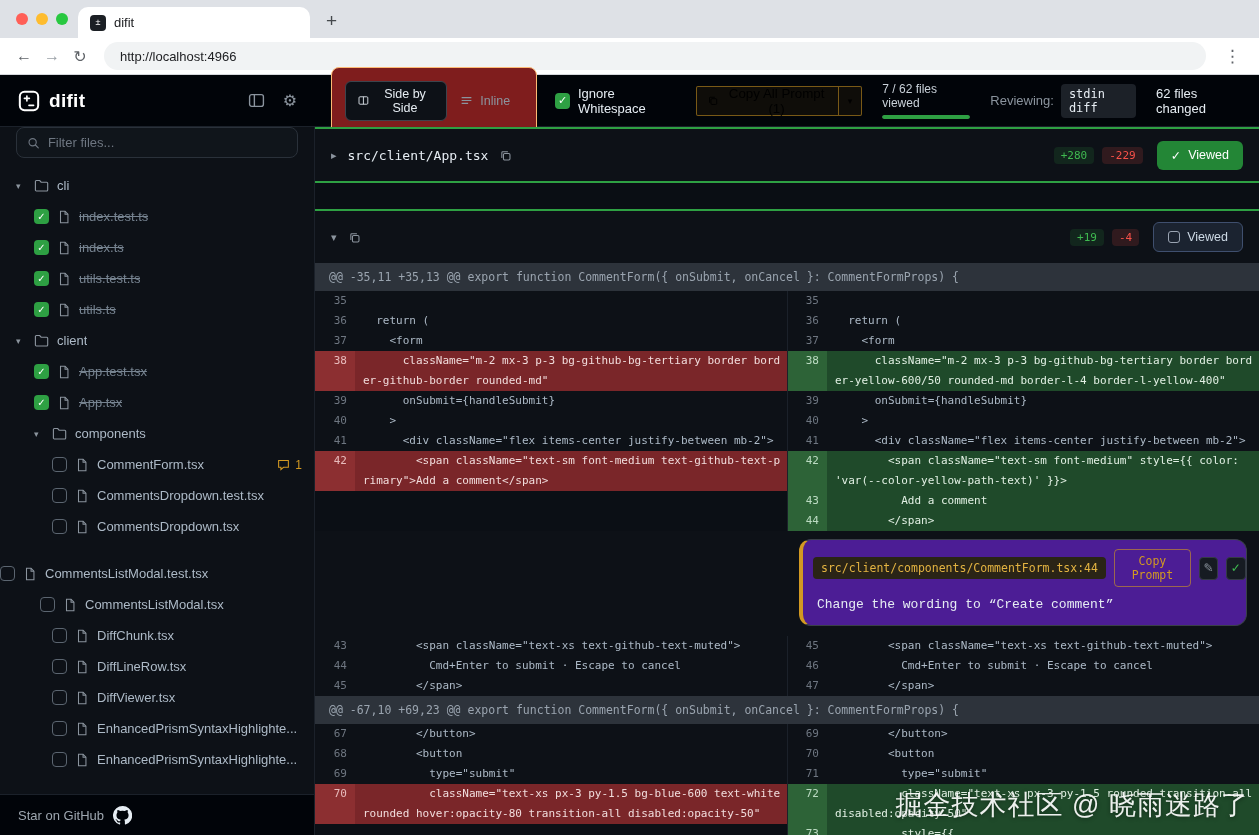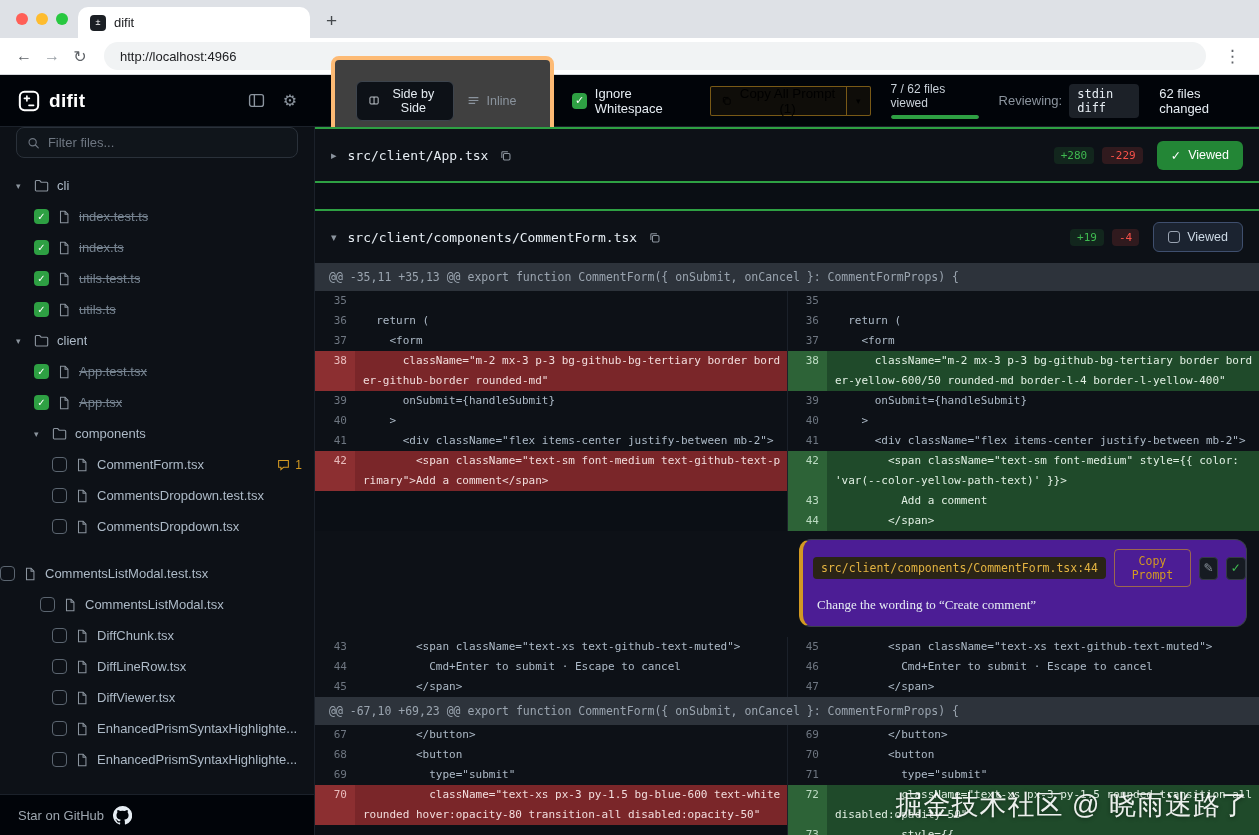--- a/index.html
+++ b/index.html
@@ -26,21 +26,21 @@
   .urlfield { flex:1; height:28px; background:#f1f3f4; border-radius:14px; display:flex; align-items:center;
               padding:0 16px; font-size:13px; color:#202124; margin:0 10px; }
   .menu-dots { color:#5f6368; font-size:17px; padding:0 8px; }
 
   
   .app-header { height:52px; background:#010409; display:flex; align-items:stretch; border-bottom:1px solid #1b212a; }
   .hdr-left { width:315px; min-width:315px; display:flex; align-items:center; justify-content:space-between; padding:0 18px; }
   .logo { display:flex; align-items:center; gap:9px; color:#fff; font-weight:bold; font-size:19px; letter-spacing:.3px; }
   .hdr-left-icons { display:flex; gap:18px; align-items:center; color:#8b949e; font-size:16px; }
   .toolbar { flex:1; display:flex; align-items:center; padding:0 16px; gap:18px; }
-  .seg { display:flex; background:#404040; border:4px solid #fdba74; border-radius:8px; padding:21px; }
+  .seg { display:flex; background:#7f1d1d; border:1px solid #fdba74; border-radius:8px; padding:13px; }
   .seg-btn { display:flex; align-items:center; gap:7px; font-size:12.5px; color:#8b949e; padding:5px 12px; border-radius:6px; border:1px solid transparent; }
   .seg-btn.active { background:#0d1117; color:#e6edf3; border-color:#3d444d; }
   .chk { display:flex; align-items:center; gap:8px; font-size:13px; color:#e6edf3; }
   .chk-box { width:16px; height:16px; background:#2ea043; border-radius:4px; color:#fff; font-size:11px;
              display:flex; align-items:center; justify-content:center; }
   .right-tools { margin-left:auto; display:flex; align-items:center; gap:20px; }
   .copy-all { display:flex; align-items:center; height:30px; border:1px solid rgba(210,153,34,.55); border-radius:2px;
               color:#d29922; font-size:12px; background:rgba(187,128,9,.08); }
   .copy-all .main { display:flex; gap:7px; align-items:center; padding:0 10px; height:100%; }
   .copy-all .caret { border-left:1px solid rgba(210,153,34,.55); padding:0 9px; font-size:9px; height:100%; display:flex; align-items:center; }
@@ -109,21 +109,21 @@
   .comment-cell { grid-column:3 / 5; padding:8px 12px 10px; background:#0d1117; }
   .comment-box { border:1px solid #3a4049; border-left:4px solid #d29922; border-radius:12px; background:#4c1d95; }
   .cb-head { display:flex; align-items:center; gap:8px; padding:9px 10px 4px; }
   .cb-ref { font-family:"DejaVu Sans Mono", monospace; font-size:11.5px; color:#e3b341; background:#2a2416; padding:4px 8px; border-radius:4px; }
   .cb-actions { margin-left:auto; display:flex; gap:8px; align-items:center; }
   .cb-copy { border:1px solid rgba(210,153,34,.6); color:#d29922; font-size:11.5px;
              font-family:"DejaVu Sans Mono", monospace; padding:4px 10px; border-radius:4px; }
   .cb-icon { width:26px; height:23px; border:1px solid #343b44; border-radius:4px; display:flex; align-items:center;
              justify-content:center; color:#8b949e; font-size:12px; background:#161b22; }
   .cb-icon.ok { color:#3fb950; }
-  .cb-body { padding:6px 14px 13px; font-family:Liberation Serif, serif; font-size:13px; color:#e6edf3; }
+  .cb-body { padding:6px 14px 13px; font-family:Liberation Mono, monospace; font-size:13px; color:#e6edf3; }
 
   .watermark { position:absolute; right:10px; bottom:12px; font-size:27px; color:rgba(255,255,255,.92);
                letter-spacing:1px; text-shadow:0 1px 4px rgba(0,0,0,.45); pointer-events:none; }
 </style>
 </head>
 <body>
 
 <div class="screen">
 
   <div class="tabstrip">
@@ -501,21 +501,20 @@
               <span>✓</span>
               <span>Viewed</span>
             </button>
           </div>
         </div>
       </div>
 
       <div class="file-card gap">
         <div class="fc-header">
           <span class="fc-chev">▾</span>
-          <span class="fc-path">src/client/components/CommentForm.tsx</span>
           <span class="fc-copy">
             <svg viewBox="0 0 16 16" width="13" height="13" fill="none" stroke="currentColor" stroke-width="1.3">
               <rect x="5.5" y="5.5" width="8" height="8" rx="1.5"></rect>
                 <path d="M10.5 3.5h-6a1 1 0 0 0-1 1v6" stroke-linecap="round"></path>
             </svg>
           </span>
           <div class="fc-right">
             <span class="badge add">+19</span>
             <span class="badge del">-4</span>
             <button class="viewed-btn todo">

